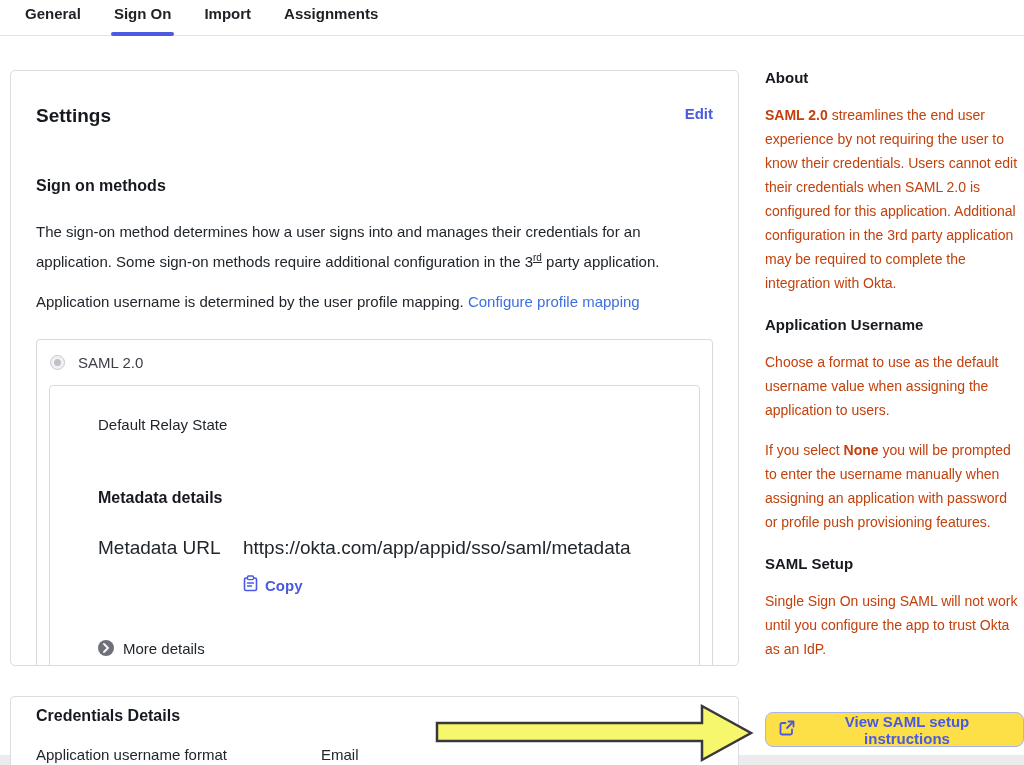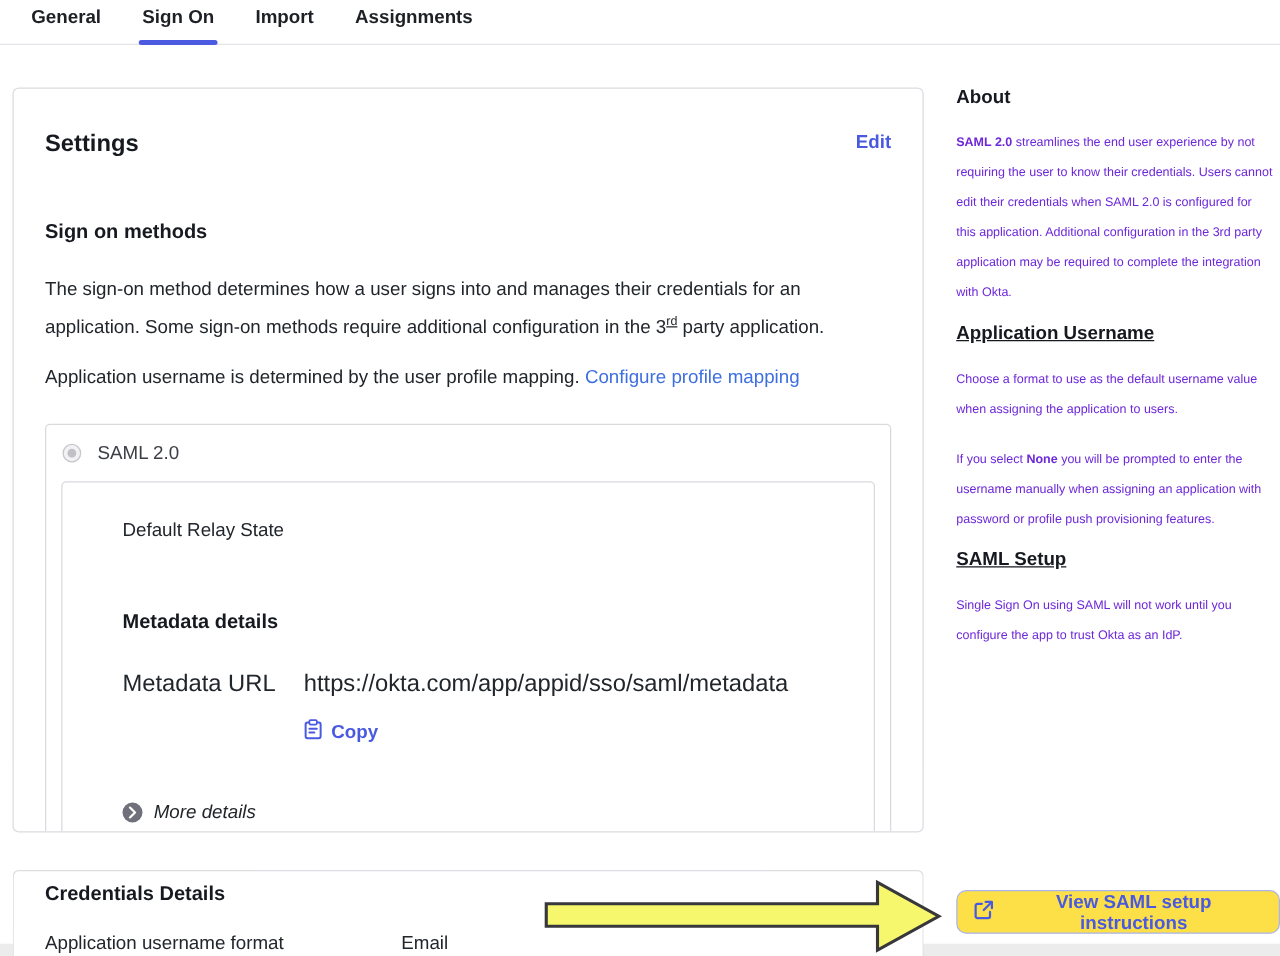--- a/index.html
+++ b/index.html
@@ -36,41 +36,41 @@
   .radio-label { font-size:15px; color:#3c3f45; }
 
   .saml-inner { margin:0 12px; border:1px solid #d9d9de; border-radius:4px; height:285px;
                 padding:30px 48px; overflow:hidden; }
   .relay-label { font-size:15px; color:#21262c; }
   .meta-title { margin-top:56px; }
   .meta-row { display:flex; margin-top:30px; font-size:19px; color:#21262c; }
   .meta-label { width:145px; flex:0 0 145px; }
   .copy-row { margin-left:145px; margin-top:16px; display:inline-flex; align-items:center; gap:7px;
               color:#4a5ae0; font-size:15px; font-weight:700; cursor:pointer; }
-  .more-row { margin-top:44px; display:flex; align-items:center; gap:9px; font-size:15px; color:#21262c; cursor:pointer;font-style:italic; }
+  .more-row { margin-top:44px; display:flex; align-items:flex-start; gap:9px; font-size:15px; color:#21262c; cursor:pointer; }
   .circle-chev { width:16px; height:16px; border-radius:50%; background:#70707a; display:flex;
                  align-items:center; justify-content:center; }
   .circle-chev svg { display:block; }
 
   
   .card-cred { position:absolute; left:10px; top:696px; width:729px; height:81px; background:#fff;
          border:1px solid #dcdce1; border-bottom:none; border-radius:5px 5px 0 0; z-index:1; overflow:hidden; }
   .cred-title { padding:10px 25px 0; }
   .cred-row { margin-top:16px; padding:0 25px; display:flex; align-items:center; height:27px;
               font-size:15px; color:#21262c; background:#fff; }
   .cred-label { width:285px; flex:0 0 285px; }
   .cred-row-alt { height:9px; background:#ededed; }
 
   .bottom-strip { position:absolute; left:0; top:755px; width:1024px; height:10px; background:#ececec; z-index:0; }
 
   
   .sidebar { position:absolute; left:765px; top:70px; width:254px; z-index:1; }
   .side-h { font-size:15px; font-weight:700; color:#16191f; line-height:16px; }
-  .side-p { font-size:10px; line-height:24px; color:#6d28d9; margin-top:17px; }
-  .mt-sec { margin-top:12px;text-decoration:underline; }
+  .side-p { font-size:14px; line-height:24px; color:#c2410c; margin-top:17px; }
+  .mt-sec { margin-top:22px; }
   .mt-p2 { margin-top:16px; }
   .saml-setup-btn { position:absolute; left:765px; top:712px; height:35px; display:inline-flex;
          align-items:center; gap:9px; padding:0 13px; background:#fde047; border:1.5px solid #a9b3ee;
          border-radius:8px; color:#4a5ae0; font-weight:700; font-size:15px; cursor:pointer; z-index:1;
          font-family:"Liberation Sans", sans-serif; }
 
   
   .arrow-overlay { position:absolute; left:0; top:0; width:1024px; height:765px; z-index:5; pointer-events:none; }
 </style>
 </head>

